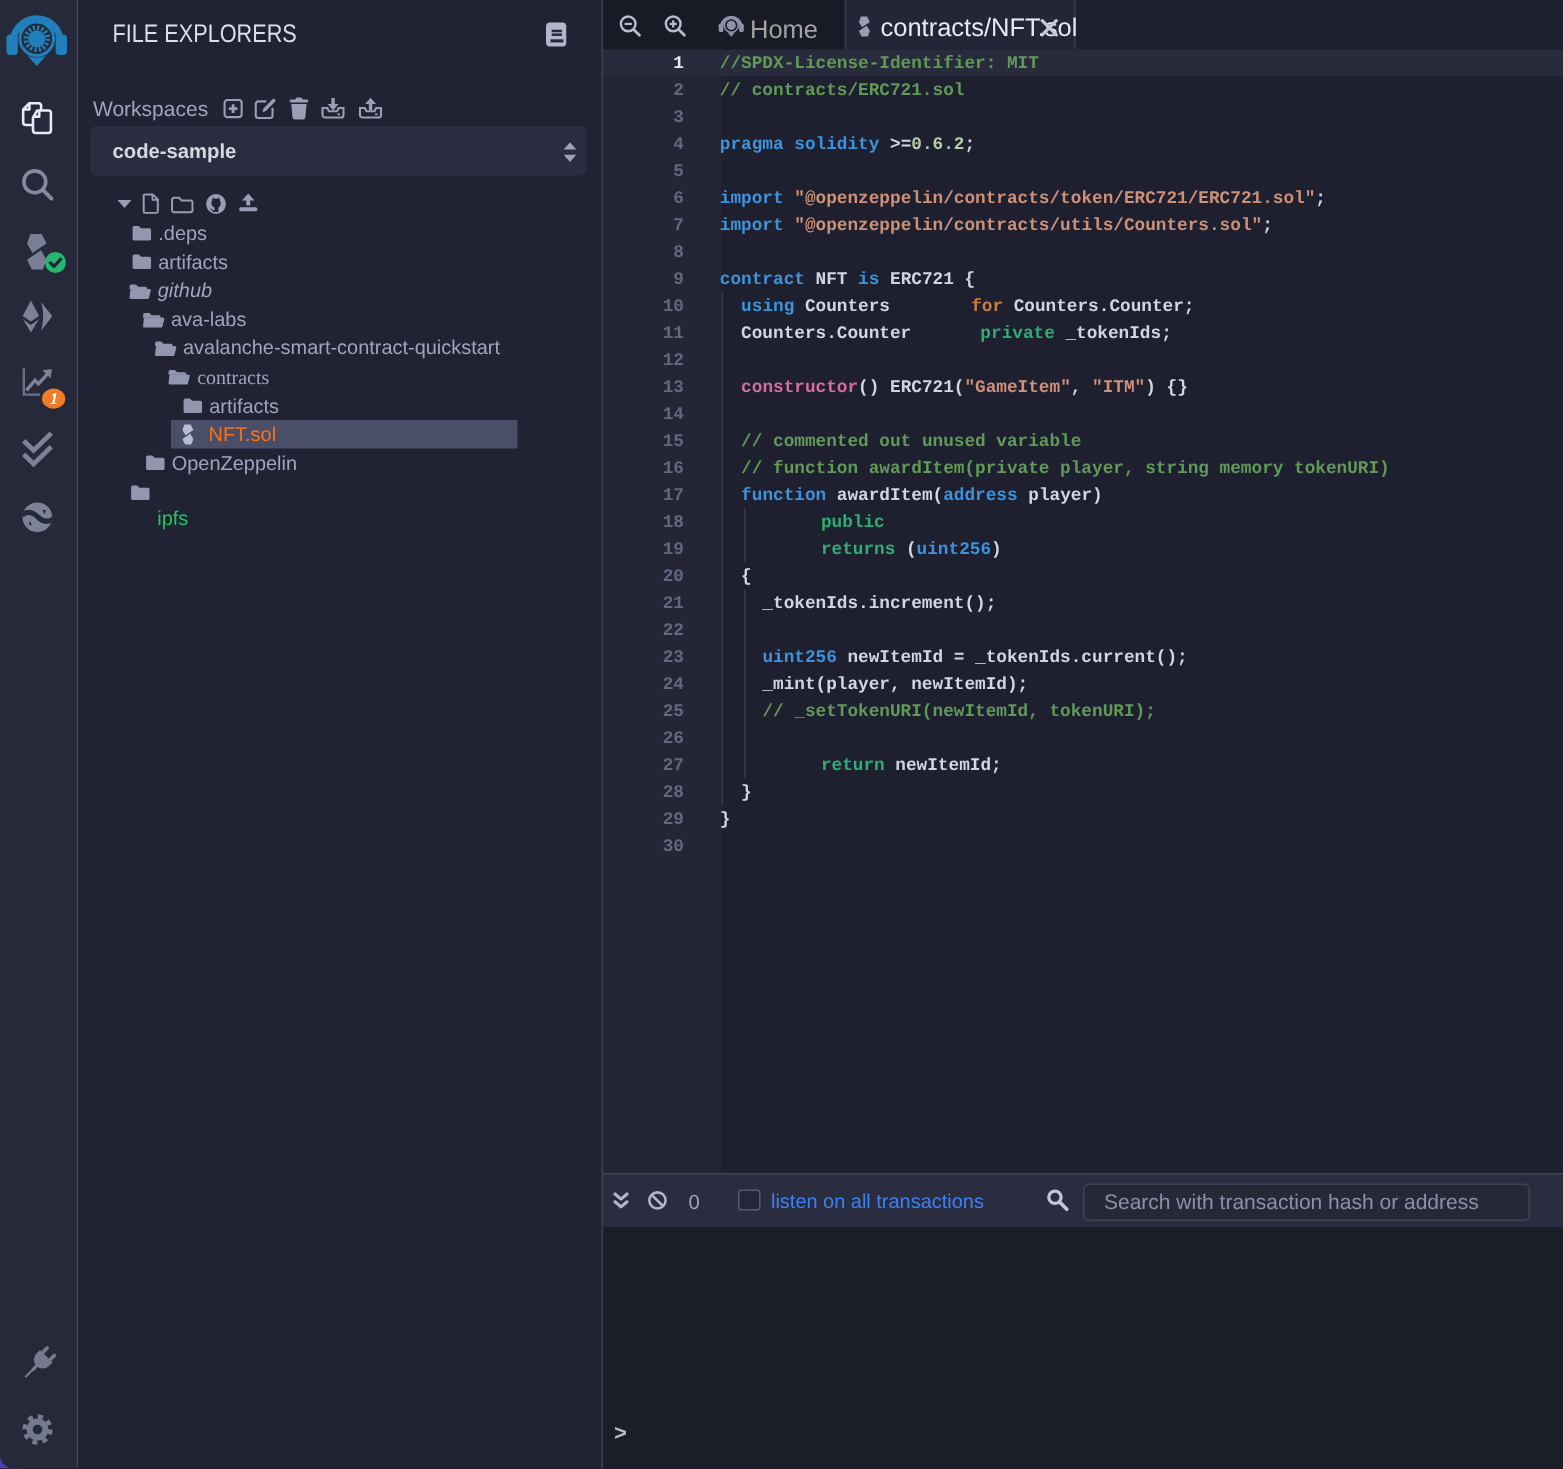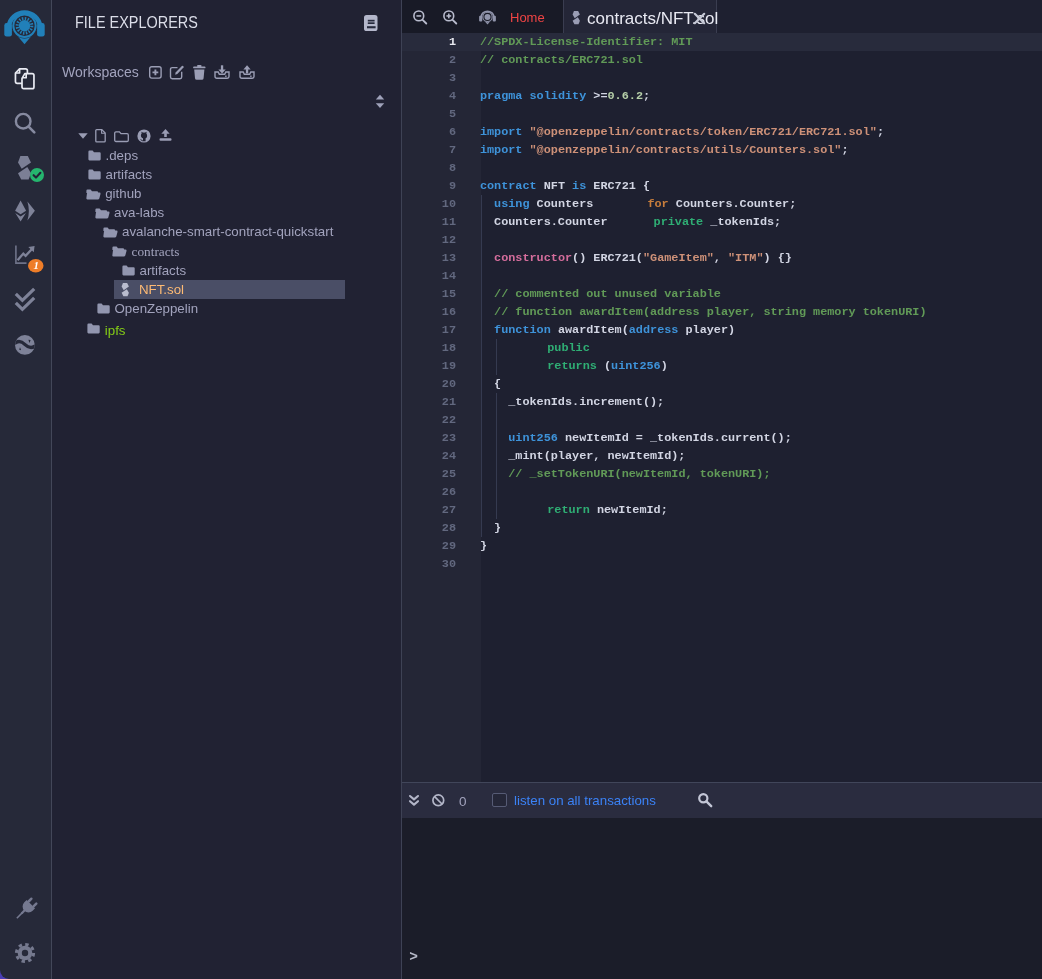--- a/index.html
+++ b/index.html
@@ -38,28 +38,29 @@
 svg { position:absolute; overflow:visible; }
 </style>
 </head>
 <body>
 <div id="stage">
   <div class="abs" style="left:0;top:964px;width:15px;height:15px;background:#4a3db5;"></div>
   <div id="rail" class="abs" style="border-bottom-left-radius:9px;"></div>
   <div id="panel" class="abs"></div>
   <div id="paneltitle" class="abs">FILE EXPLORERS</div>
   <div class="abs wslabel">Workspaces</div>
+  <div id="wsdrop" class="abs">code-sample</div>
   <div id="tree" class="abs"></div>
 
   <div class="abs" style="left:402px;top:0;width:640px;height:782px;background:#1e2030;"></div>
   <div id="tabbar" class="abs"></div>
   <div id="tabactive" class="abs"></div>
   <div id="tabsep" class="abs"></div>
   <div class="abs" style="left:716px;top:0;width:1px;height:33px;background:#3a3d50;"></div>
-  <div class="abs" style="left:500px;top:9.5px;font-size:13px;color:#ef4444;margin-left:10px;">Home</div>
+  <div class="abs" style="left:500px;top:9.5px;font-size:17px;color:#a3a3a3;">Home</div>
   <div class="abs" style="left:587px;top:9px;font-size:17px;color:#e8e9f2;">contracts/NFT.sol</div>
 
   <div id="gutter" class="abs"></div>
   <div id="linehl" class="abs"></div>
   <pre id="nums" class="codes abs"><span style="color:#e8e9f0;">  1</span>
   2
   3
   4
   5
   6
@@ -95,21 +96,21 @@
 <span class="kw">import</span> <span class="st">"@openzeppelin/contracts/token/ERC721/ERC721.sol"</span>;
 <span class="kw">import</span> <span class="st">"@openzeppelin/contracts/utils/Counters.sol"</span>;
 
 <span class="kw">contract</span> NFT <span class="kw">is</span> ERC721 {
   <span class="kw">using</span> Counters <span class="or">for</span> Counters.Counter;
   Counters.Counter <span class="gr">private</span> _tokenIds;
 
   <span class="pk">constructor</span>() ERC721(<span class="st">"GameItem"</span>, <span class="st">"ITM"</span>) {}
 
   <span class="cm">// commented out unused variable</span>
-  <span class="cm">// function awardItem(address player, string memory tokenURI)</span>
+  <span class="cm">// function awardItem(private player, string memory tokenURI)</span>
   <span class="kw">function</span> awardItem(<span class="kw">address</span> player)
     <span class="gr">public</span>
     <span class="gr">returns</span> (<span class="kw">uint256</span>)
   {
     _tokenIds.increment();
 
     <span class="kw">uint256</span> newItemId = _tokenIds.current();
     _mint(player, newItemId);
     <span class="cm">// _setTokenURI(newItemId, tokenURI);</span>
 
@@ -117,20 +118,21 @@
   }
 }</pre>
   <div class="ig abs" style="left:481px; top:195px; height:342px;"></div>
   <div class="ig abs" style="left:495.5px; top:339px; height:36px;"></div>
   <div class="ig abs" style="left:495.5px; top:393px; height:126px;"></div>
 
   <div id="termbar" class="abs"></div>
   <div id="zero" class="abs">0</div>
   <div id="checkbox" class="abs"></div>
   <div id="listen" class="abs">listen on all transactions</div>
+  <div id="searchbox" class="abs">Search with transaction hash or address</div>
   <div id="termbody" class="abs"></div>
   <div id="prompt" class="abs">&gt;</div>
 
   <svg style="left:4px;top:7px;" width="41" height="38" viewBox="0 0 41 38">
     <polygon points="8.5,23 32.5,23 20.5,37.2" fill="#2180b9"></polygon>
     <circle cx="20.5" cy="18.8" r="12.6" fill="#262939"></circle>
     <circle cx="20.5" cy="18.8" r="11.2" fill="none" stroke="#2180b9" stroke-width="2"></circle>
     <circle cx="20.5" cy="18.8" r="5.7" fill="#2180b9"></circle>
     <circle cx="20.5" cy="18.8" r="7.3" fill="none" stroke="#2180b9" stroke-width="3.1" stroke-dasharray="1.45 1.42"></circle>
     <path d="M4.8,19.5 A 15.8 15.8 0 0 1 36.2,19.5" fill="none" stroke="#2180b9" stroke-width="4.6"></path>
@@ -288,21 +290,21 @@
     </g>
   </svg>
 <div class="trow" style="left:105.5px;top:145.8px;color:#a2a3bd;">.deps</div>
     <svg style="left:87.5px;top:150.2px;" width="13" height="11" viewBox="0 0 13 11">
       <path d="M0.4,9.3 V1.7 A1.1 1.1 0 0 1 1.5,0.6 H4.6 L6.0,2.2 H11.6 A1.1 1.1 0 0 1 12.7,3.3 V9.3 A1.1 1.1 0 0 1 11.6,10.4 H1.5 A1.1 1.1 0 0 1 0.4,9.3 Z" fill="#9296af"></path>
     </svg>
     <div class="trow" style="left:105.5px;top:165.0px;color:#a2a3bd;">artifacts</div>
     <svg style="left:87.5px;top:169.4px;" width="13" height="11" viewBox="0 0 13 11">
       <path d="M0.4,9.3 V1.7 A1.1 1.1 0 0 1 1.5,0.6 H4.6 L6.0,2.2 H11.6 A1.1 1.1 0 0 1 12.7,3.3 V9.3 A1.1 1.1 0 0 1 11.6,10.4 H1.5 A1.1 1.1 0 0 1 0.4,9.3 Z" fill="#9296af"></path>
     </svg>
-    <div class="trow" style="left:105.2px;top:184.1px;color:#a2a3bd;">github</div>
+    <div class="trow" style="left:105.2px;top:184.1px;color:#a2a3bd;font-style:italic;">github</div>
     <svg style="left:85.5px;top:188.5px;" width="15" height="11" viewBox="0 0 15 11">
       <path d="M0.4,3.9 V1.7 A1.1 1.1 0 0 1 1.5,0.6 H4.6 L6.0,2.2 H11.0 A1.1 1.1 0 0 1 12.1,3.3 V3.9 Z" fill="#9296af"></path>
       <path d="M2.0,3.6 H13.5 A1.05 1.05 0 0 1 14.5,4.9 L13.3,9.6 A1.15 1.15 0 0 1 12.2,10.4 H1.4 A1.05 1.05 0 0 1 0.38,9.1 L0.95,4.4 A1.1 1.1 0 0 1 2.0,3.6 Z" fill="#9296af"></path>
     </svg>
     <div class="trow" style="left:114px;top:203.3px;color:#a2a3bd;">ava-labs</div>
     <svg style="left:94.5px;top:207.7px;" width="15" height="11" viewBox="0 0 15 11">
       <path d="M0.4,3.9 V1.7 A1.1 1.1 0 0 1 1.5,0.6 H4.6 L6.0,2.2 H11.0 A1.1 1.1 0 0 1 12.1,3.3 V3.9 Z" fill="#9296af"></path>
       <path d="M2.0,3.6 H13.5 A1.05 1.05 0 0 1 14.5,4.9 L13.3,9.6 A1.15 1.15 0 0 1 12.2,10.4 H1.4 A1.05 1.05 0 0 1 0.38,9.1 L0.95,4.4 A1.1 1.1 0 0 1 2.0,3.6 Z" fill="#9296af"></path>
     </svg>
     <div class="trow" style="left:122px;top:222px;color:#a2a3bd;">avalanche-smart-contract-quickstart</div>
@@ -313,30 +315,30 @@
     <div class="trow" style="left:131.5px;top:241.6px;color:#a2a3bd;font-family:Liberation Serif, serif;">contracts</div>
     <svg style="left:112px;top:246.0px;" width="15" height="11" viewBox="0 0 15 11">
       <path d="M0.4,3.9 V1.7 A1.1 1.1 0 0 1 1.5,0.6 H4.6 L6.0,2.2 H11.0 A1.1 1.1 0 0 1 12.1,3.3 V3.9 Z" fill="#9296af"></path>
       <path d="M2.0,3.6 H13.5 A1.05 1.05 0 0 1 14.5,4.9 L13.3,9.6 A1.15 1.15 0 0 1 12.2,10.4 H1.4 A1.05 1.05 0 0 1 0.38,9.1 L0.95,4.4 A1.1 1.1 0 0 1 2.0,3.6 Z" fill="#9296af"></path>
     </svg>
     <div class="trow" style="left:139.5px;top:260.7px;color:#a2a3bd;">artifacts</div>
     <svg style="left:121.5px;top:265.1px;" width="13" height="11" viewBox="0 0 13 11">
       <path d="M0.4,9.3 V1.7 A1.1 1.1 0 0 1 1.5,0.6 H4.6 L6.0,2.2 H11.6 A1.1 1.1 0 0 1 12.7,3.3 V9.3 A1.1 1.1 0 0 1 11.6,10.4 H1.5 A1.1 1.1 0 0 1 0.4,9.3 Z" fill="#9296af"></path>
     </svg>
     <div class="abs" style="left:113.6px;top:279.6px;width:231.4px;height:19.2px;background:#4a4e66;"></div>
-    <div class="trow" style="left:139px;top:279.9px;color:#fdba74;">NFT.sol</div>
+    <div class="trow" style="left:139px;top:279.9px;color:#f97316;">NFT.sol</div>
     <svg style="left:120.5px;top:283.05px;position:absolute;overflow:visible;" width="8.5" height="13.5" viewBox="0 0 13 24">
       <path d="M2.4,0 L9.8,0 L13,6.4 L3.7,12.7 L0,6.4 Z" fill="#b9bcce"></path>
       <path d="M10.6,23.6 L3.2,23.6 L0,17.2 L9.3,10.9 L13,17.2 Z" fill="#b9bcce"></path>
     </svg>
     <div class="trow" style="left:114.5px;top:299.0px;color:#a2a3bd;">OpenZeppelin</div>
     <svg style="left:96.5px;top:303.4px;" width="13" height="11" viewBox="0 0 13 11">
       <path d="M0.4,9.3 V1.7 A1.1 1.1 0 0 1 1.5,0.6 H4.6 L6.0,2.2 H11.6 A1.1 1.1 0 0 1 12.7,3.3 V9.3 A1.1 1.1 0 0 1 11.6,10.4 H1.5 A1.1 1.1 0 0 1 0.4,9.3 Z" fill="#9296af"></path>
     </svg>
-    <div class="trow" style="left:104.8px;top:321px;color:#84cc16;">ipfs</div>
+    <div class="trow" style="left:104.8px;top:336px;color:#22c55e;">ipfs</div>
     <svg style="left:87px;top:322.5px;" width="13" height="11" viewBox="0 0 13 11">
       <path d="M0.4,9.3 V1.7 A1.1 1.1 0 0 1 1.5,0.6 H4.6 L6.0,2.2 H11.6 A1.1 1.1 0 0 1 12.7,3.3 V9.3 A1.1 1.1 0 0 1 11.6,10.4 H1.5 A1.1 1.1 0 0 1 0.4,9.3 Z" fill="#9296af"></path>
     </svg>
     <svg style="left:411.5px;top:9px;" width="16" height="16" viewBox="0 0 16 16">
       <circle cx="6.8" cy="6.9" r="4.9" fill="none" stroke="#b9bcce" stroke-width="1.6"></circle>
       <path d="M10.6,10.8 L14.3,14.5" stroke="#b9bcce" stroke-width="1.8" stroke-linecap="round"></path>
       <rect x="4.4" y="6.2" width="4.8" height="1.5" fill="#b9bcce"></rect>
     </svg>
     <svg style="left:442.3px;top:9px;" width="16" height="16" viewBox="0 0 16 16">
       <circle cx="6.8" cy="6.9" r="4.9" fill="none" stroke="#b9bcce" stroke-width="1.6"></circle>

